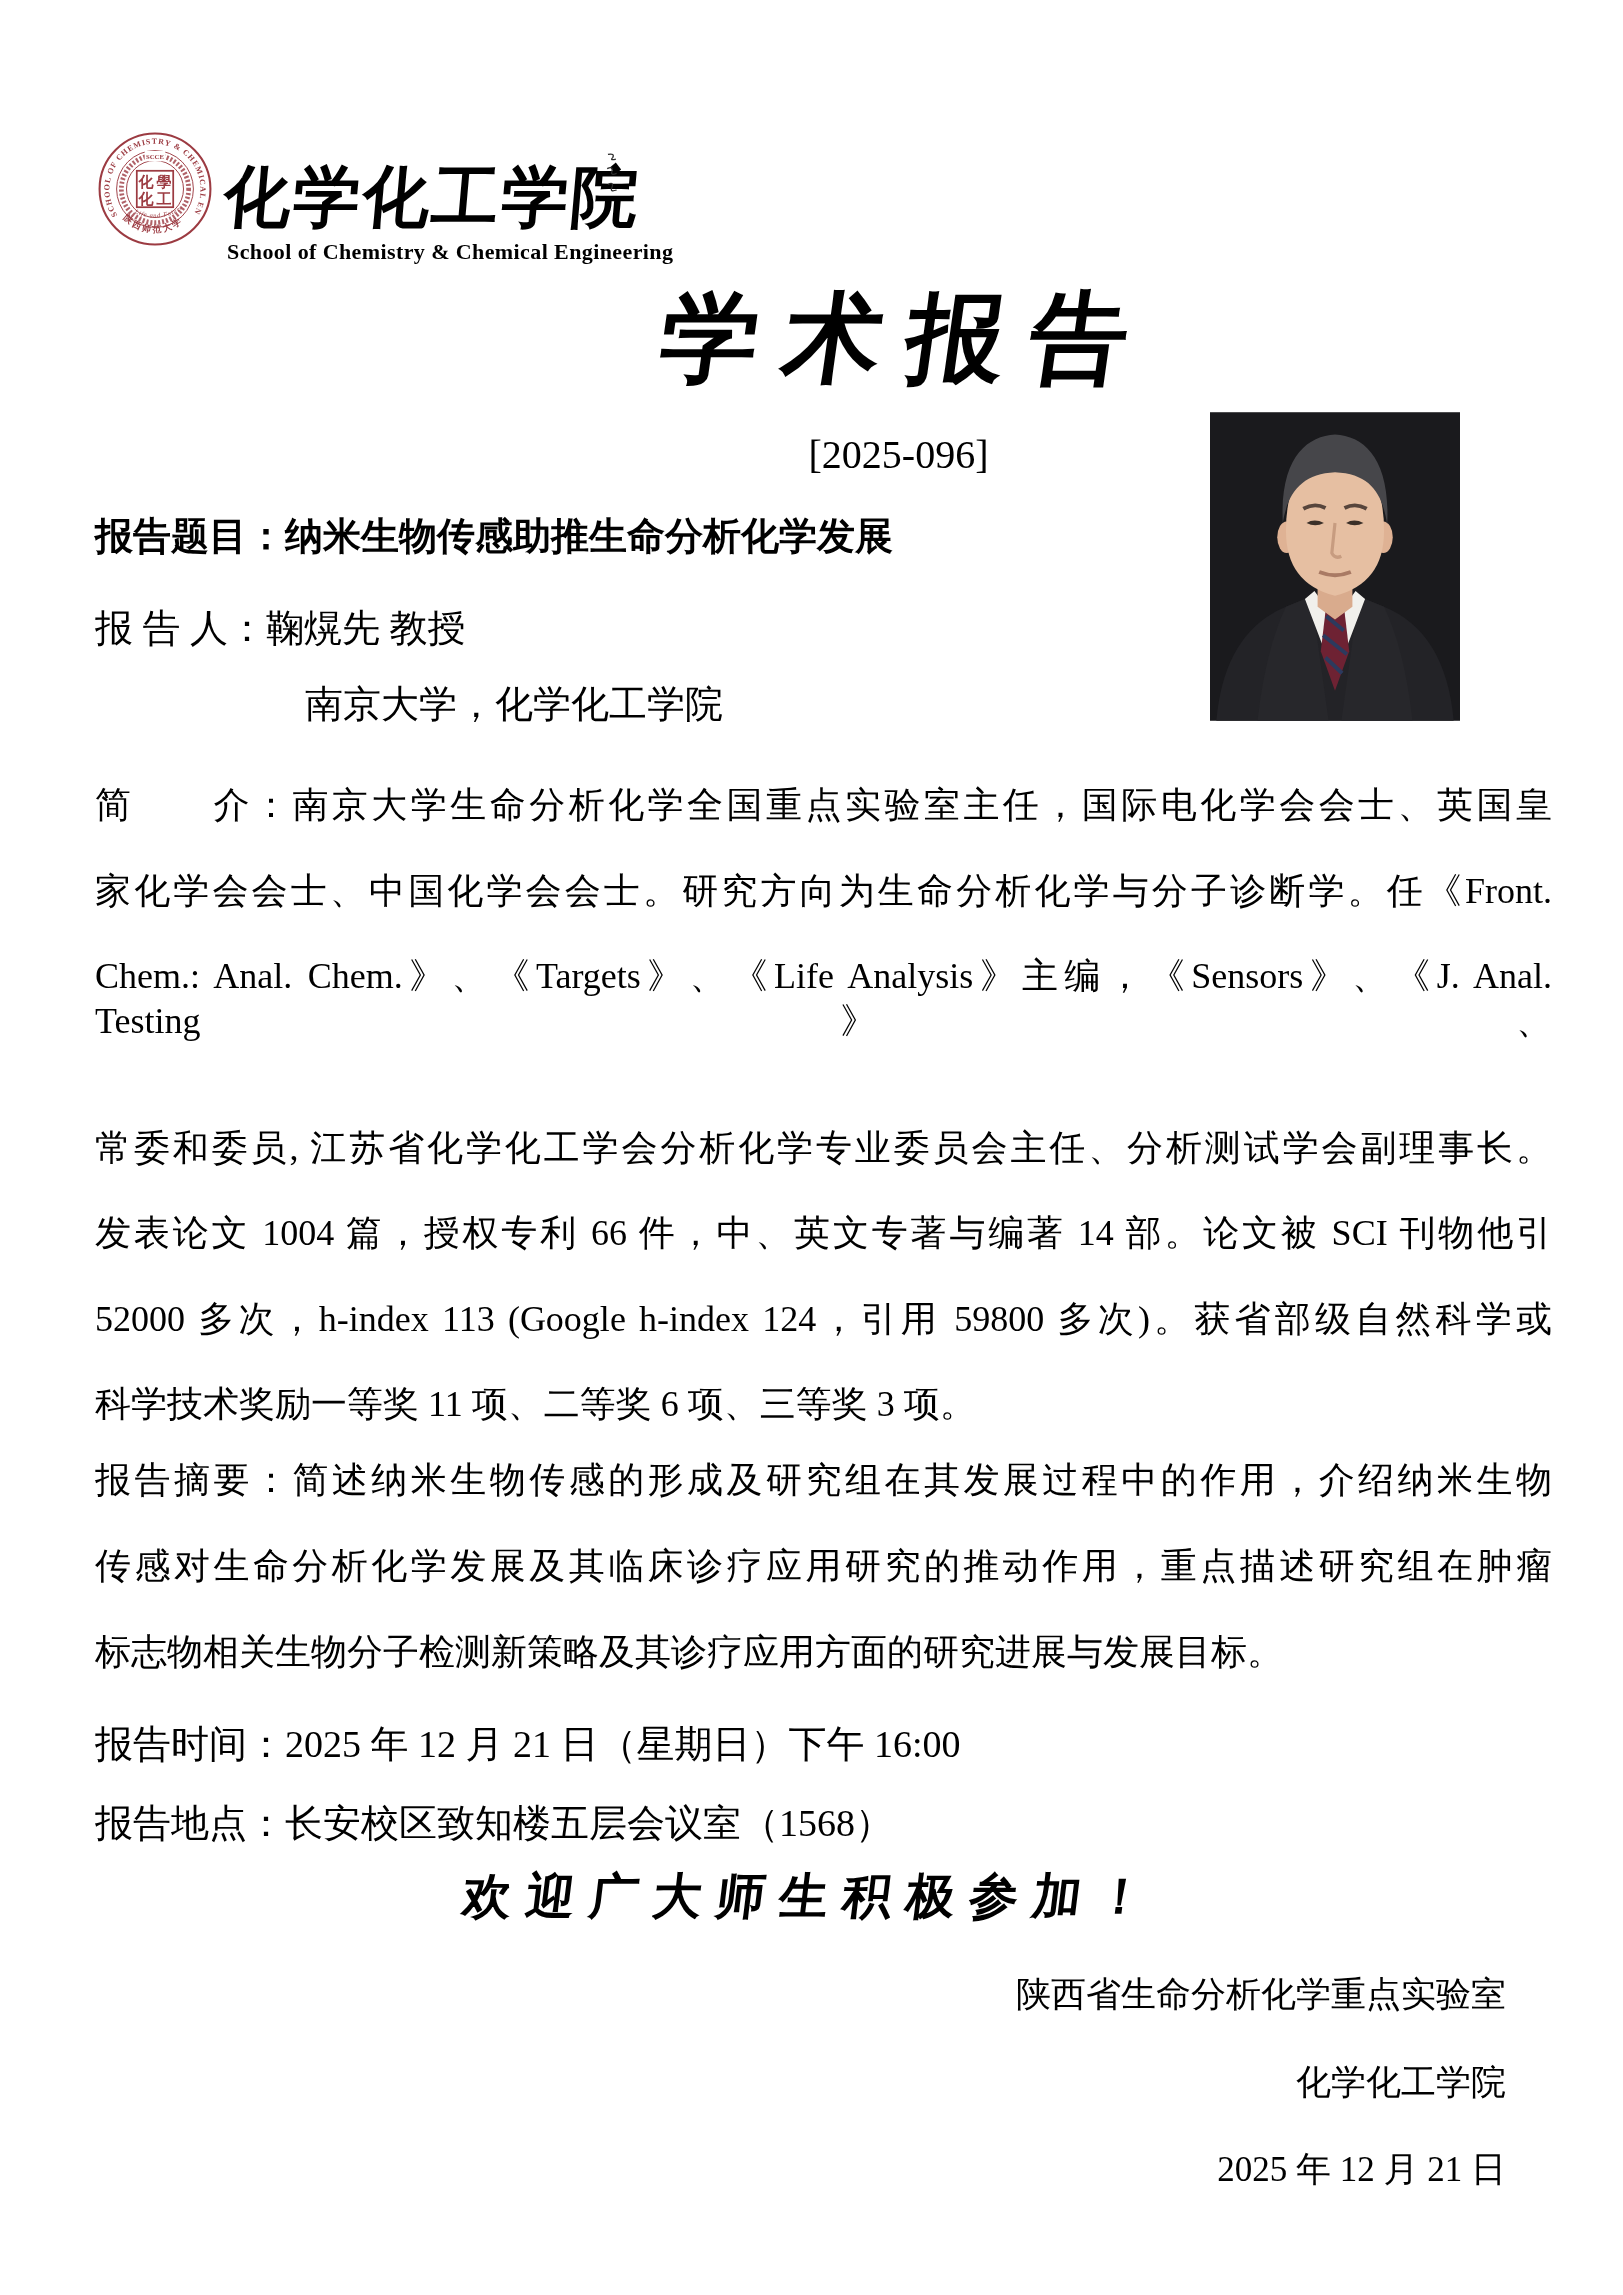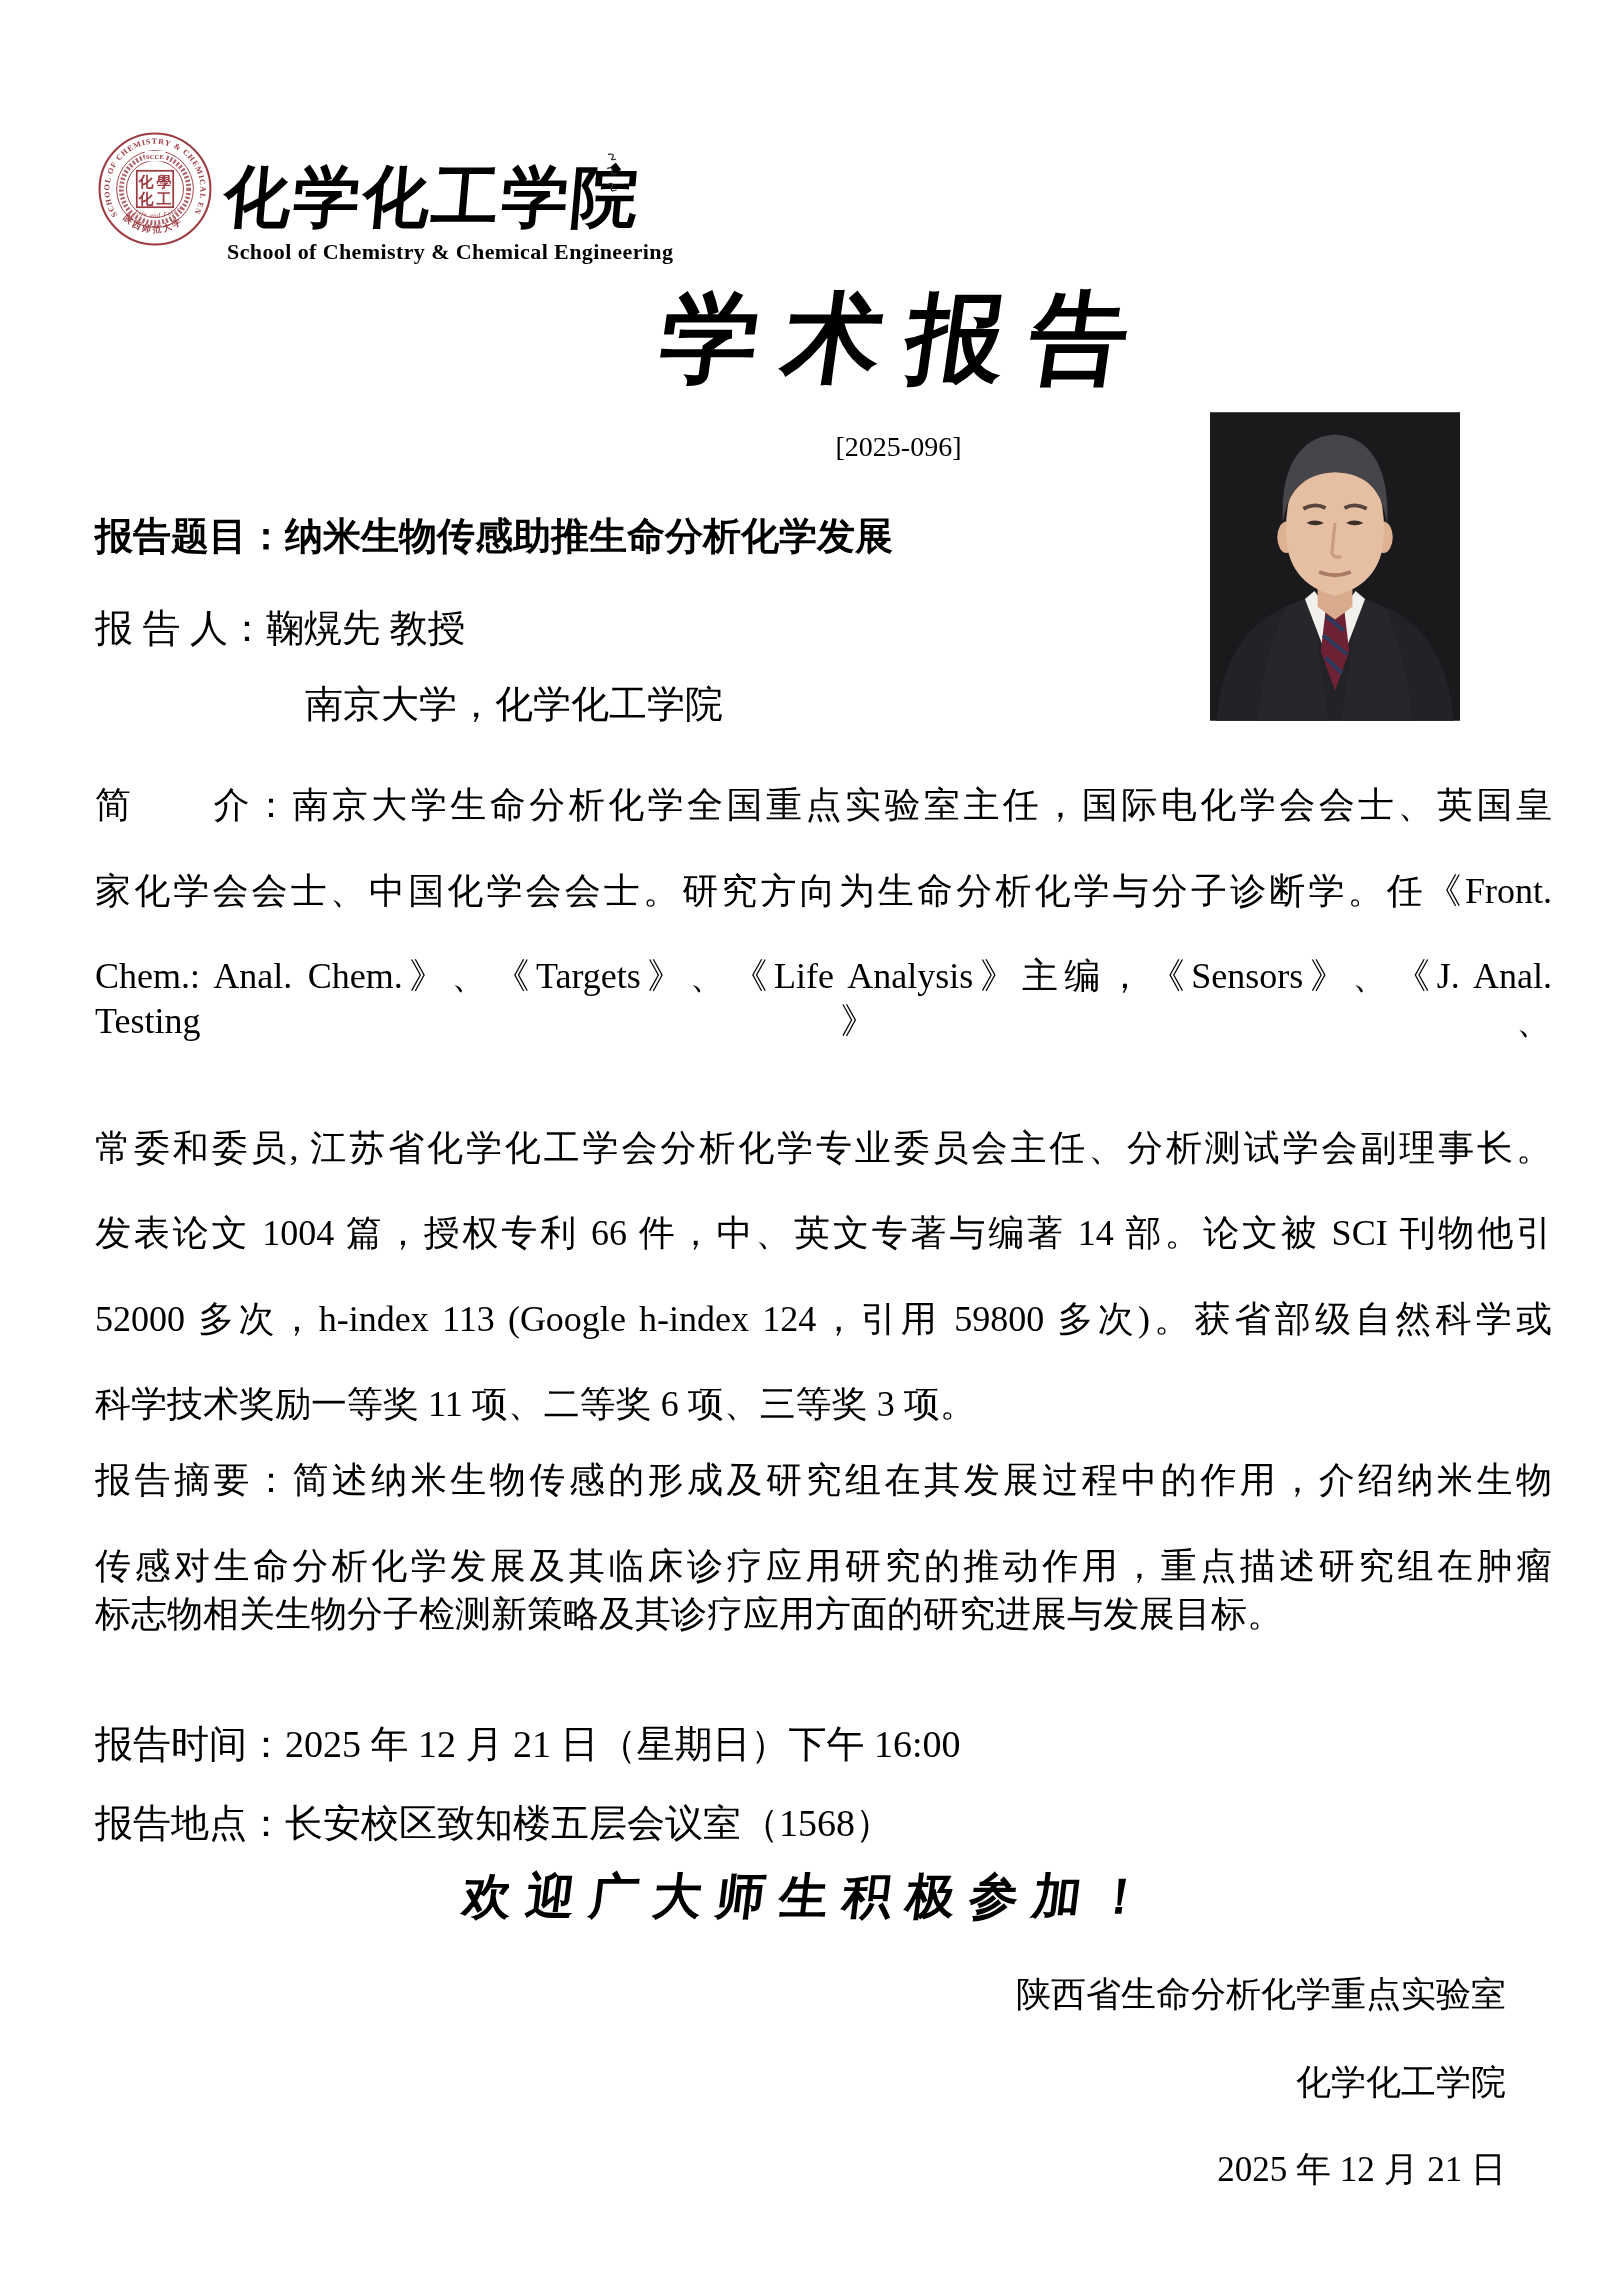--- a/index.html
+++ b/index.html
@@ -32,21 +32,21 @@
   
   .main-title{
     left:50%;top:274px;
     transform:translateX(calc(-50% + 95px)) skewX(-8deg);
     font-weight:700;font-size:98px;letter-spacing:25px;
     white-space:nowrap;
   }
   .report-no{
     left:50%;top:431px;
     transform:translateX(calc(-50% + 87px));
-    font-size:28px;white-space:nowrap;
+    font-size:40px;white-space:nowrap;
   }
 
   
   .info-line{left:95px;font-size:38px;white-space:nowrap;line-height:1.2;}
   .bold-line{font-weight:700;}
   .lbl{font-weight:400;}
 
   
   .jline{
     left:95px;width:1457px;
@@ -154,21 +154,21 @@
   <div class="abs jline stretch" style="top:954px">Chem.: Anal. Chem.》、《Targets》、《Life Analysis》主编，《Sensors》、《J. Anal. Testing》、</div>
   <div class="abs jline stretch" style="top:1126px">常委和委员, 江苏省化学化工学会分析化学专业委员会主任、分析测试学会副理事长。</div>
   <div class="abs jline stretch" style="top:1211px">发表论文 1004 篇，授权专利 66 件，中、英文专著与编著 14 部。论文被 SCI 刊物他引</div>
   <div class="abs jline stretch" style="top:1297px">52000 多次，h-index 113 (Google h-index 124，引用 59800 多次)。获省部级自然科学或</div>
   <div class="abs jline" style="top:1382px">科学技术奖励一等奖 11 项、二等奖 6 项、三等奖 3 项。</div>
 
   <div class="abs jline stretch" style="top:1458px">
     <span class="lbl">报告摘要：</span><span>简述纳米生物传感的形成及研究组在其发展过程中的作用，介绍纳米生物</span>
   </div>
   <div class="abs jline stretch" style="top:1544px">传感对生命分析化学发展及其临床诊疗应用研究的推动作用，重点描述研究组在肿瘤</div>
-  <div class="abs jline" style="top:1592px">标志物相关生物分子检测新策略及其诊疗应用方面的研究进展与发展目标。</div>
+  <div class="abs jline" style="top:1630px">标志物相关生物分子检测新策略及其诊疗应用方面的研究进展与发展目标。</div>
 
   <div class="abs info-line" style="top:1722px">
     <span class="lbl">报告时间：</span><span>2025 年 12 月 21 日（星期日）下午 16:00</span>
   </div>
   <div class="abs info-line" style="top:1801px">
     <span class="lbl">报告地点：</span><span>长安校区致知楼五层会议室（1568）</span>
   </div>
 
   <div class="abs welcome">
     <span>欢迎广大师生积极参加！</span>

